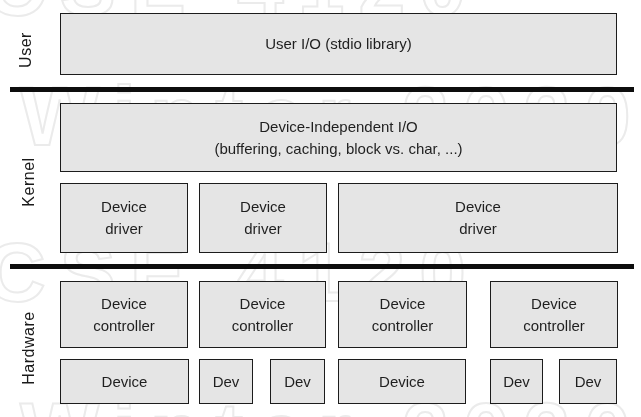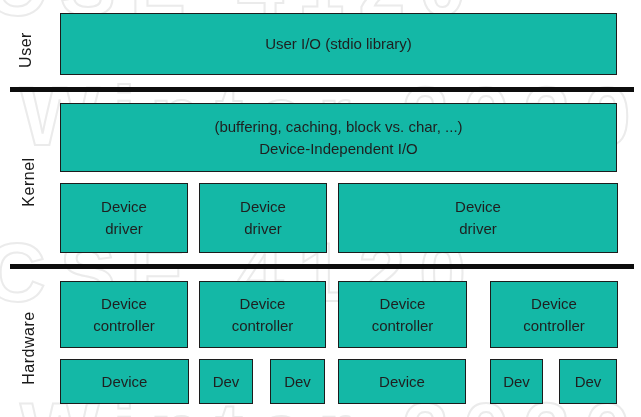--- a/index.html
+++ b/index.html
@@ -42,21 +42,21 @@
   
   .diagram {
     position: absolute;
     inset: 0;
     z-index: 1;
   }
   .dbox {
     position: absolute;
     box-sizing: border-box;
     border: 1.5px solid #1c1c1c;
-    background: #14b8a6;
+    background: #e5e5e5;
     display: flex;
     flex-direction: column;
     align-items: center;
     justify-content: center;
     text-align: center;
     font-size: 15px;
     line-height: 22px;
     color: #1f1f1f;
   }
   .sep {
@@ -121,22 +121,22 @@
     <div class="side-label" id="label-kernel">Kernel</div>
     <div class="side-label" id="label-hardware">Hardware</div>
 
     <div class="dbox" id="box-user-io">
       <span>User I/O (stdio library)</span>
     </div>
 
     <div class="sep" id="sep-1"></div>
 
     <div class="dbox" id="box-di-io">
+      <span>Device-Independent I/O</span>
       <span>(buffering, caching, block vs. char, ...)</span>
-      <span>Device-Independent I/O</span>
     </div>
 
     <div class="dbox" id="box-driver-0">
       <span>Device</span>
       <span>driver</span>
     </div>
     <div class="dbox" id="box-driver-1">
       <span>Device</span>
       <span>driver</span>
     </div>

